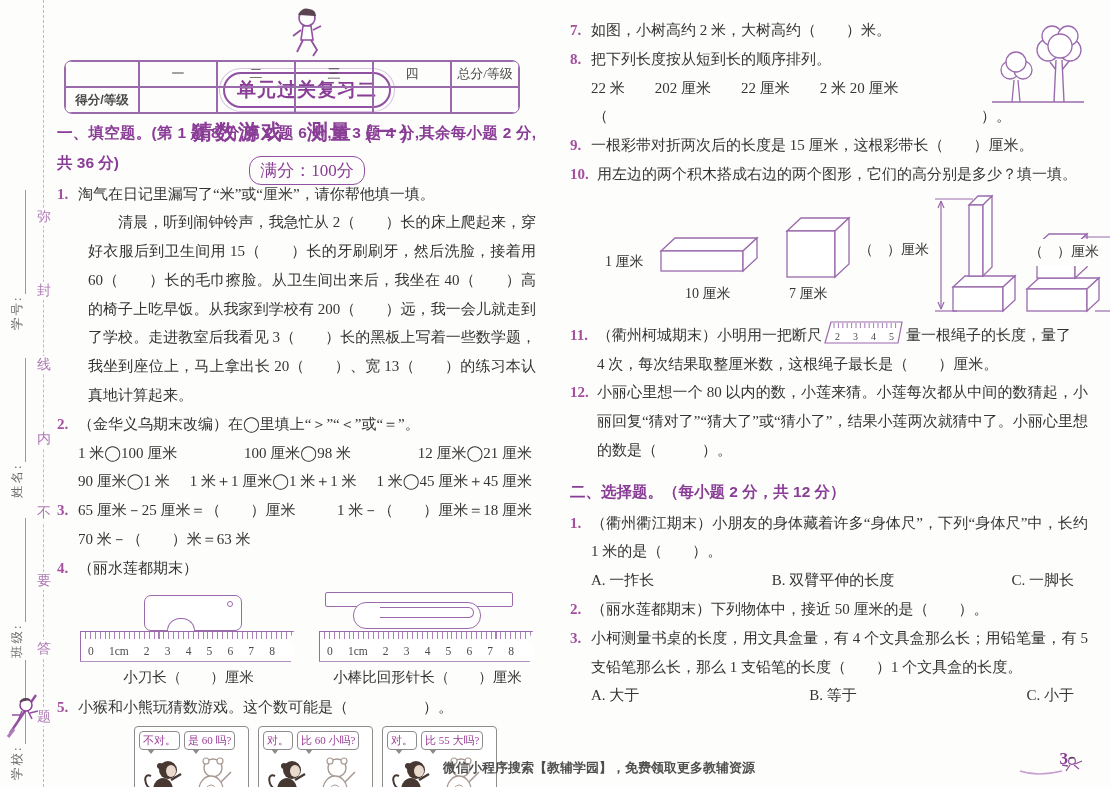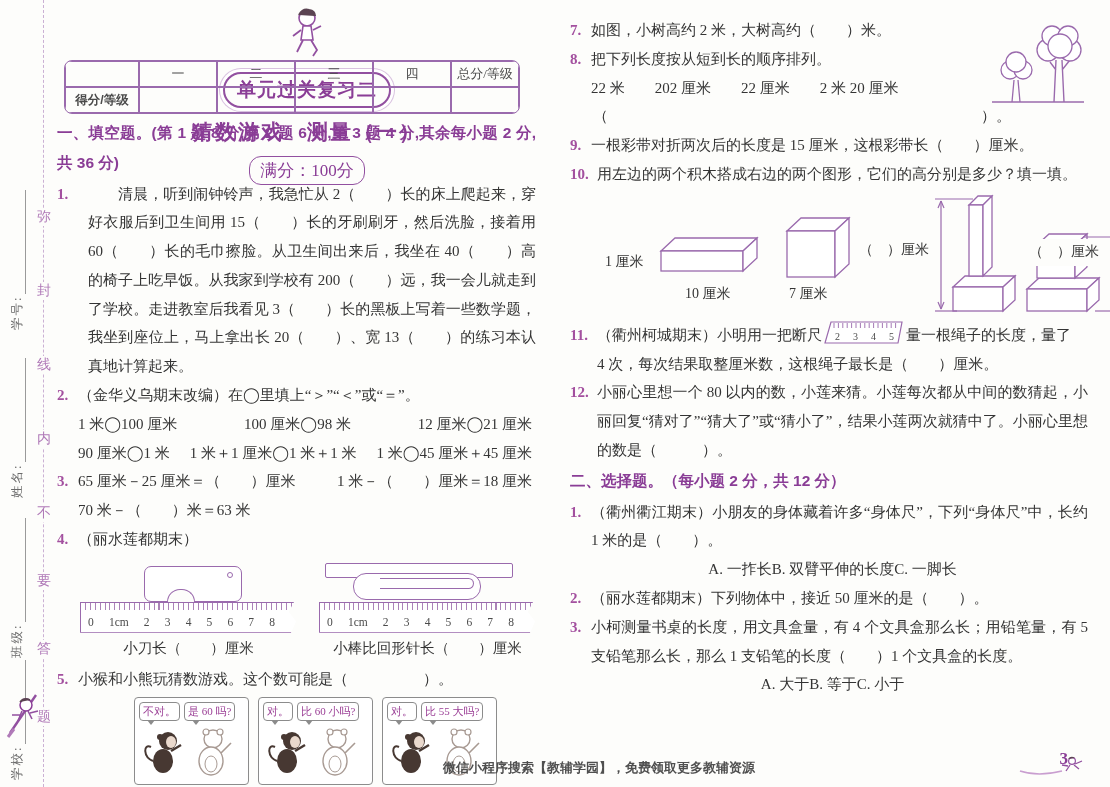--- a/index.html
+++ b/index.html
@@ -64,21 +64,21 @@
   .bubbles{display:flex;gap:4px;padding:4px 3px 0 4px;}
   .bubble{border:1px solid #8c8c8c;border-radius:4px;padding:0 3px;font-size:11px;line-height:17px;color:var(--bubble);white-space:nowrap;position:relative;background:#fff;}
   .bubble::after{content:"";position:absolute;left:7px;bottom:-5px;width:0;height:0;border-left:4px solid transparent;border-right:4px solid transparent;border-top:5px solid #8c8c8c;}
   
   .tree-fig{position:absolute;right:2px;top:6px;}
   .blank-row{display:flex;width:420px;padding-left:2px;}
   .blank-row .sp{flex:1;}
   .fig10{position:relative;height:128px;margin:2px 0 2px 0;font-size:14px;}
   .fig10 .t{position:absolute;white-space:nowrap;}
   .inline-ruler{vertical-align:-4px;margin:0 2px;}
-  .opt-row{display:flex;justify-content:center;padding-right:14px;}
+  .opt-row{display:flex;justify-content:space-between;padding-right:14px;}
   
   .footer-note{position:absolute;left:443px;bottom:10px;font-size:13px;color:#4f4f4f;font-weight:bold;font-family:"Liberation Sans","DejaVu Sans",sans-serif;}
   .page-num{position:absolute;right:42px;bottom:18px;color:var(--purple-dark);font-size:17px;font-weight:bold;}
   .page-swoosh{position:absolute;right:22px;bottom:8px;}
   .mascot-bottom{position:absolute;left:6px;bottom:48px;}
   svg{display:block;}
 </style>
 </head>
 <body>
 
@@ -141,20 +141,21 @@
     <td></td>
   </tr>
 </tbody>
   </table>
 
 <div class="col col-left">
   <div class="sec-head">一、填空题。(第 1 题 8 分,第 2 题 6 分,第 3 题 4 分,其余每小题 2 分,共 36 分)</div>
 
   <div class="q">
     <span class="qnum">1.</span>
+    <div>淘气在日记里漏写了“米”或“厘米”，请你帮他填一填。</div>
     <div class="indent">清晨，听到闹钟铃声，我急忙从 2（　　）长的床上爬起来，穿好衣服后到卫生间用 15（　　）长的牙刷刷牙，然后洗脸，接着用 60（　　）长的毛巾擦脸。从卫生间出来后，我坐在 40（　　）高的椅子上吃早饭。从我家到学校有 200（　　）远，我一会儿就走到了学校。走进教室后我看见 3（　　）长的黑板上写着一些数学题，我坐到座位上，马上拿出长 20（　　）、宽 13（　　）的练习本认真地计算起来。</div>
   </div>
 
   <div class="q">
     <span class="qnum">2.</span>
     <div>（金华义乌期末改编）在◯里填上“＞”“＜”或“＝”。</div>
     <div class="pair-row">
       <span>1 米◯100 厘米</span>
       <span>100 厘米◯98 米</span>
       <span>12 厘米◯21 厘米</span>
@@ -409,21 +410,21 @@
       </svg><span>量一根绳子的长度，量了</span>
       <div>4 次，每次结果取整厘米数，这根绳子最长是（　　）厘米。</div>
     </div>
   </div>
 
   <div class="q" style="padding-left:27px">
     <span class="qnum">12.</span>
     <div>小丽心里想一个 80 以内的数，小莲来猜。小莲每次都从中间的数猜起，小丽回复“猜对了”“猜大了”或“猜小了”，结果小莲两次就猜中了。小丽心里想的数是（　　　）。</div>
   </div>
 
-  <div class="sec-head" style="margin-top:1px">二、选择题。（每小题 2 分，共 12 分）</div>
+  <div class="sec-head" style="margin-top:12px">二、选择题。（每小题 2 分，共 12 分）</div>
 
   <div class="q">
     <span class="qnum">1.</span>
     <div>（衢州衢江期末）小朋友的身体藏着许多“身体尺”，下列“身体尺”中，长约 1 米的是（　　）。</div>
     <div class="opt-row">
       <span>A. 一拃长</span>
       <span>B. 双臂平伸的长度</span>
       <span>C. 一脚长</span>
     </div>
   </div>

